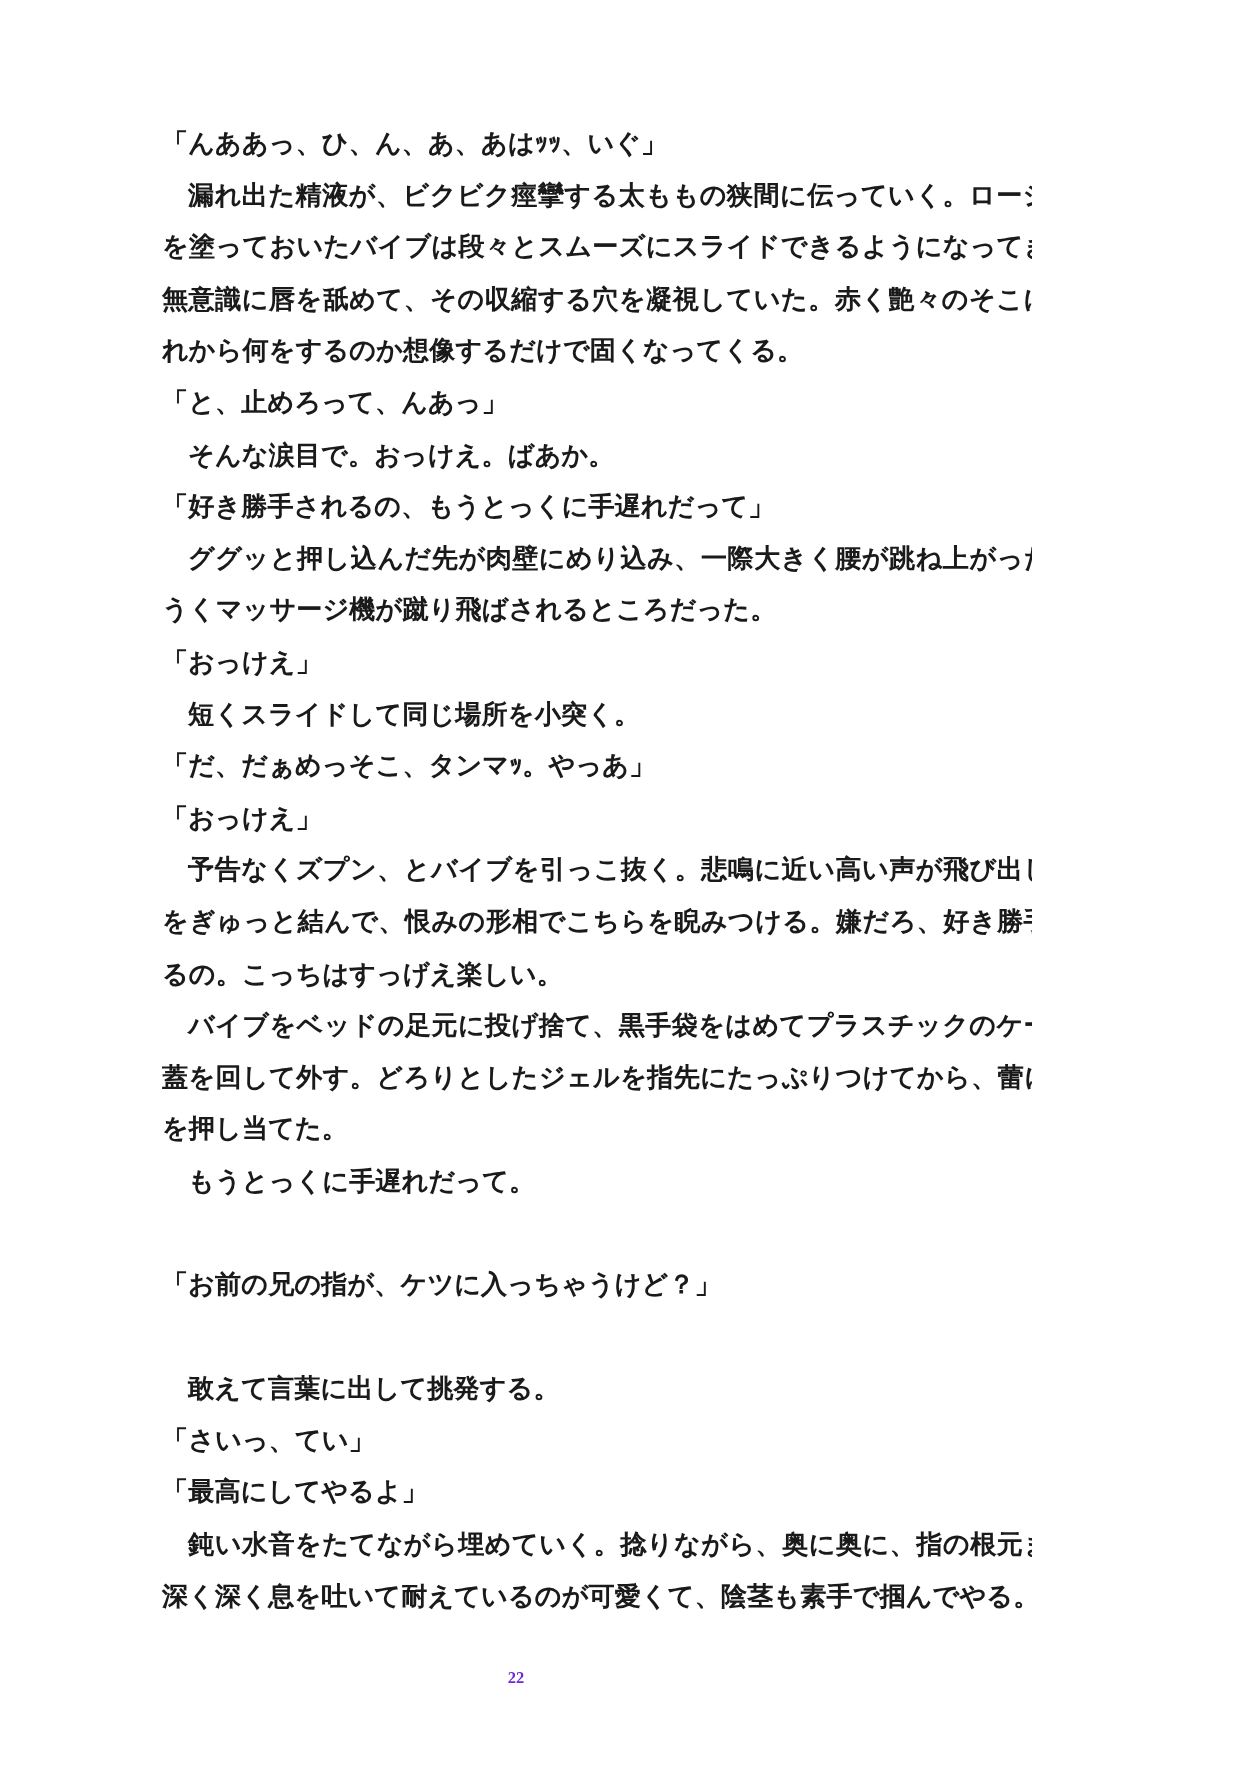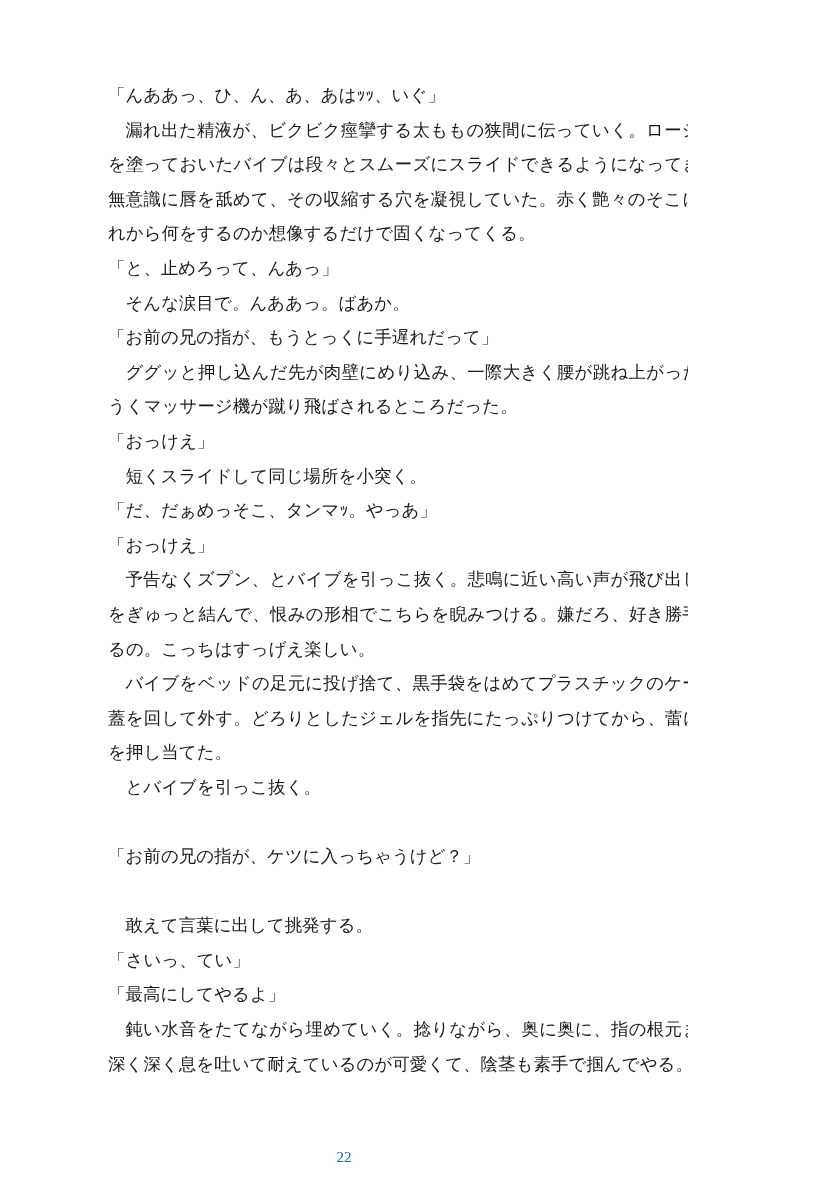--- a/index.html
+++ b/index.html
@@ -11,20 +11,21 @@
     font-family: "Liberation Serif", "DejaVu Serif", serif;
     color: #1a1a1a;
   }
   .page {
     position: relative;
     width: 688px;
     height: 1190px;
     box-sizing: border-box;
     background: #ffffff;
     overflow: hidden;
+    font-weight: bold;
   }
   .text-block {
     position: absolute;
     top: 78px;
     left: 108px;
     width: 628px;
     font-size: 17.4px;
     line-height: 34.6px;
     text-align: justify;
     text-justify: inter-character;
@@ -38,46 +39,46 @@
   .para.indent {
     text-indent: 1em;
   }
   .para.blank {
     height: 34.6px;
   }
   .page-number {
     position: absolute;
     left: 0;
     right: 0;
-    top: 1149px;
+    top: 1113px;
     text-align: center;
-    font-size: 15px;
+    font-size: 11px;
     font-family: "Liberation Serif", "DejaVu Serif", serif;
-    color: #0369a1;
+    color: #6d28d9;
   }
 </style>
 </head>
 <body>
 
 <div class="page">
 
   <div class="text-block">
     <p class="para">「んああっ、ひ、ん、あ、あはｯｯ、いぐ」</p>
     <p class="para indent">漏れ出た精液が、ビクビク痙攣する太ももの狭間に伝っていく。ローションを塗っておいたバイブは段々とスムーズにスライドできるようになってきた。無意識に唇を舐めて、その収縮する穴を凝視していた。赤く艶々のそこに、これから何をするのか想像するだけで固くなってくる。</p>
     <p class="para">「と、止めろって、んあっ」</p>
-    <p class="para indent">そんな涙目で。んああっ。ばあか。</p>
-    <p class="para">「お前の兄の指が、もうとっくに手遅れだって」</p>
+    <p class="para indent">そんな涙目で。おっけえ。ばあか。</p>
+    <p class="para">「好き勝手されるの、もうとっくに手遅れだって」</p>
     <p class="para indent">ググッと押し込んだ先が肉壁にめり込み、一際大きく腰が跳ね上がった。危うくマッサージ機が蹴り飛ばされるところだった。</p>
     <p class="para">「おっけえ」</p>
     <p class="para indent">短くスライドして同じ場所を小突く。</p>
     <p class="para">「だ、だぁめっそこ、タンマｯ。やっあ」</p>
     <p class="para">「おっけえ」</p>
     <p class="para indent">予告なくズプン、とバイブを引っこ抜く。悲鳴に近い高い声が飛び出した口をぎゅっと結んで、恨みの形相でこちらを睨みつける。嫌だろ、好き勝手されるの。こっちはすっげえ楽しい。</p>
     <p class="para indent">バイブをベッドの足元に投げ捨て、黒手袋をはめてプラスチックのケースの蓋を回して外す。どろりとしたジェルを指先にたっぷりつけてから、蕾に中指を押し当てた。</p>
-    <p class="para indent">とバイブを引っこ抜く。</p>
+    <p class="para indent">もうとっくに手遅れだって。</p>
     <p class="para blank"></p>
     <p class="para">「お前の兄の指が、ケツに入っちゃうけど？」</p>
     <p class="para blank"></p>
     <p class="para indent">敢えて言葉に出して挑発する。</p>
     <p class="para">「さいっ、てい」</p>
     <p class="para">「最高にしてやるよ」</p>
     <p class="para indent">鈍い水音をたてながら埋めていく。捻りながら、奥に奥に、指の根元まで。深く深く息を吐いて耐えているのが可愛くて、陰茎も素手で掴んでやる。</p>
 
   </div>
 

